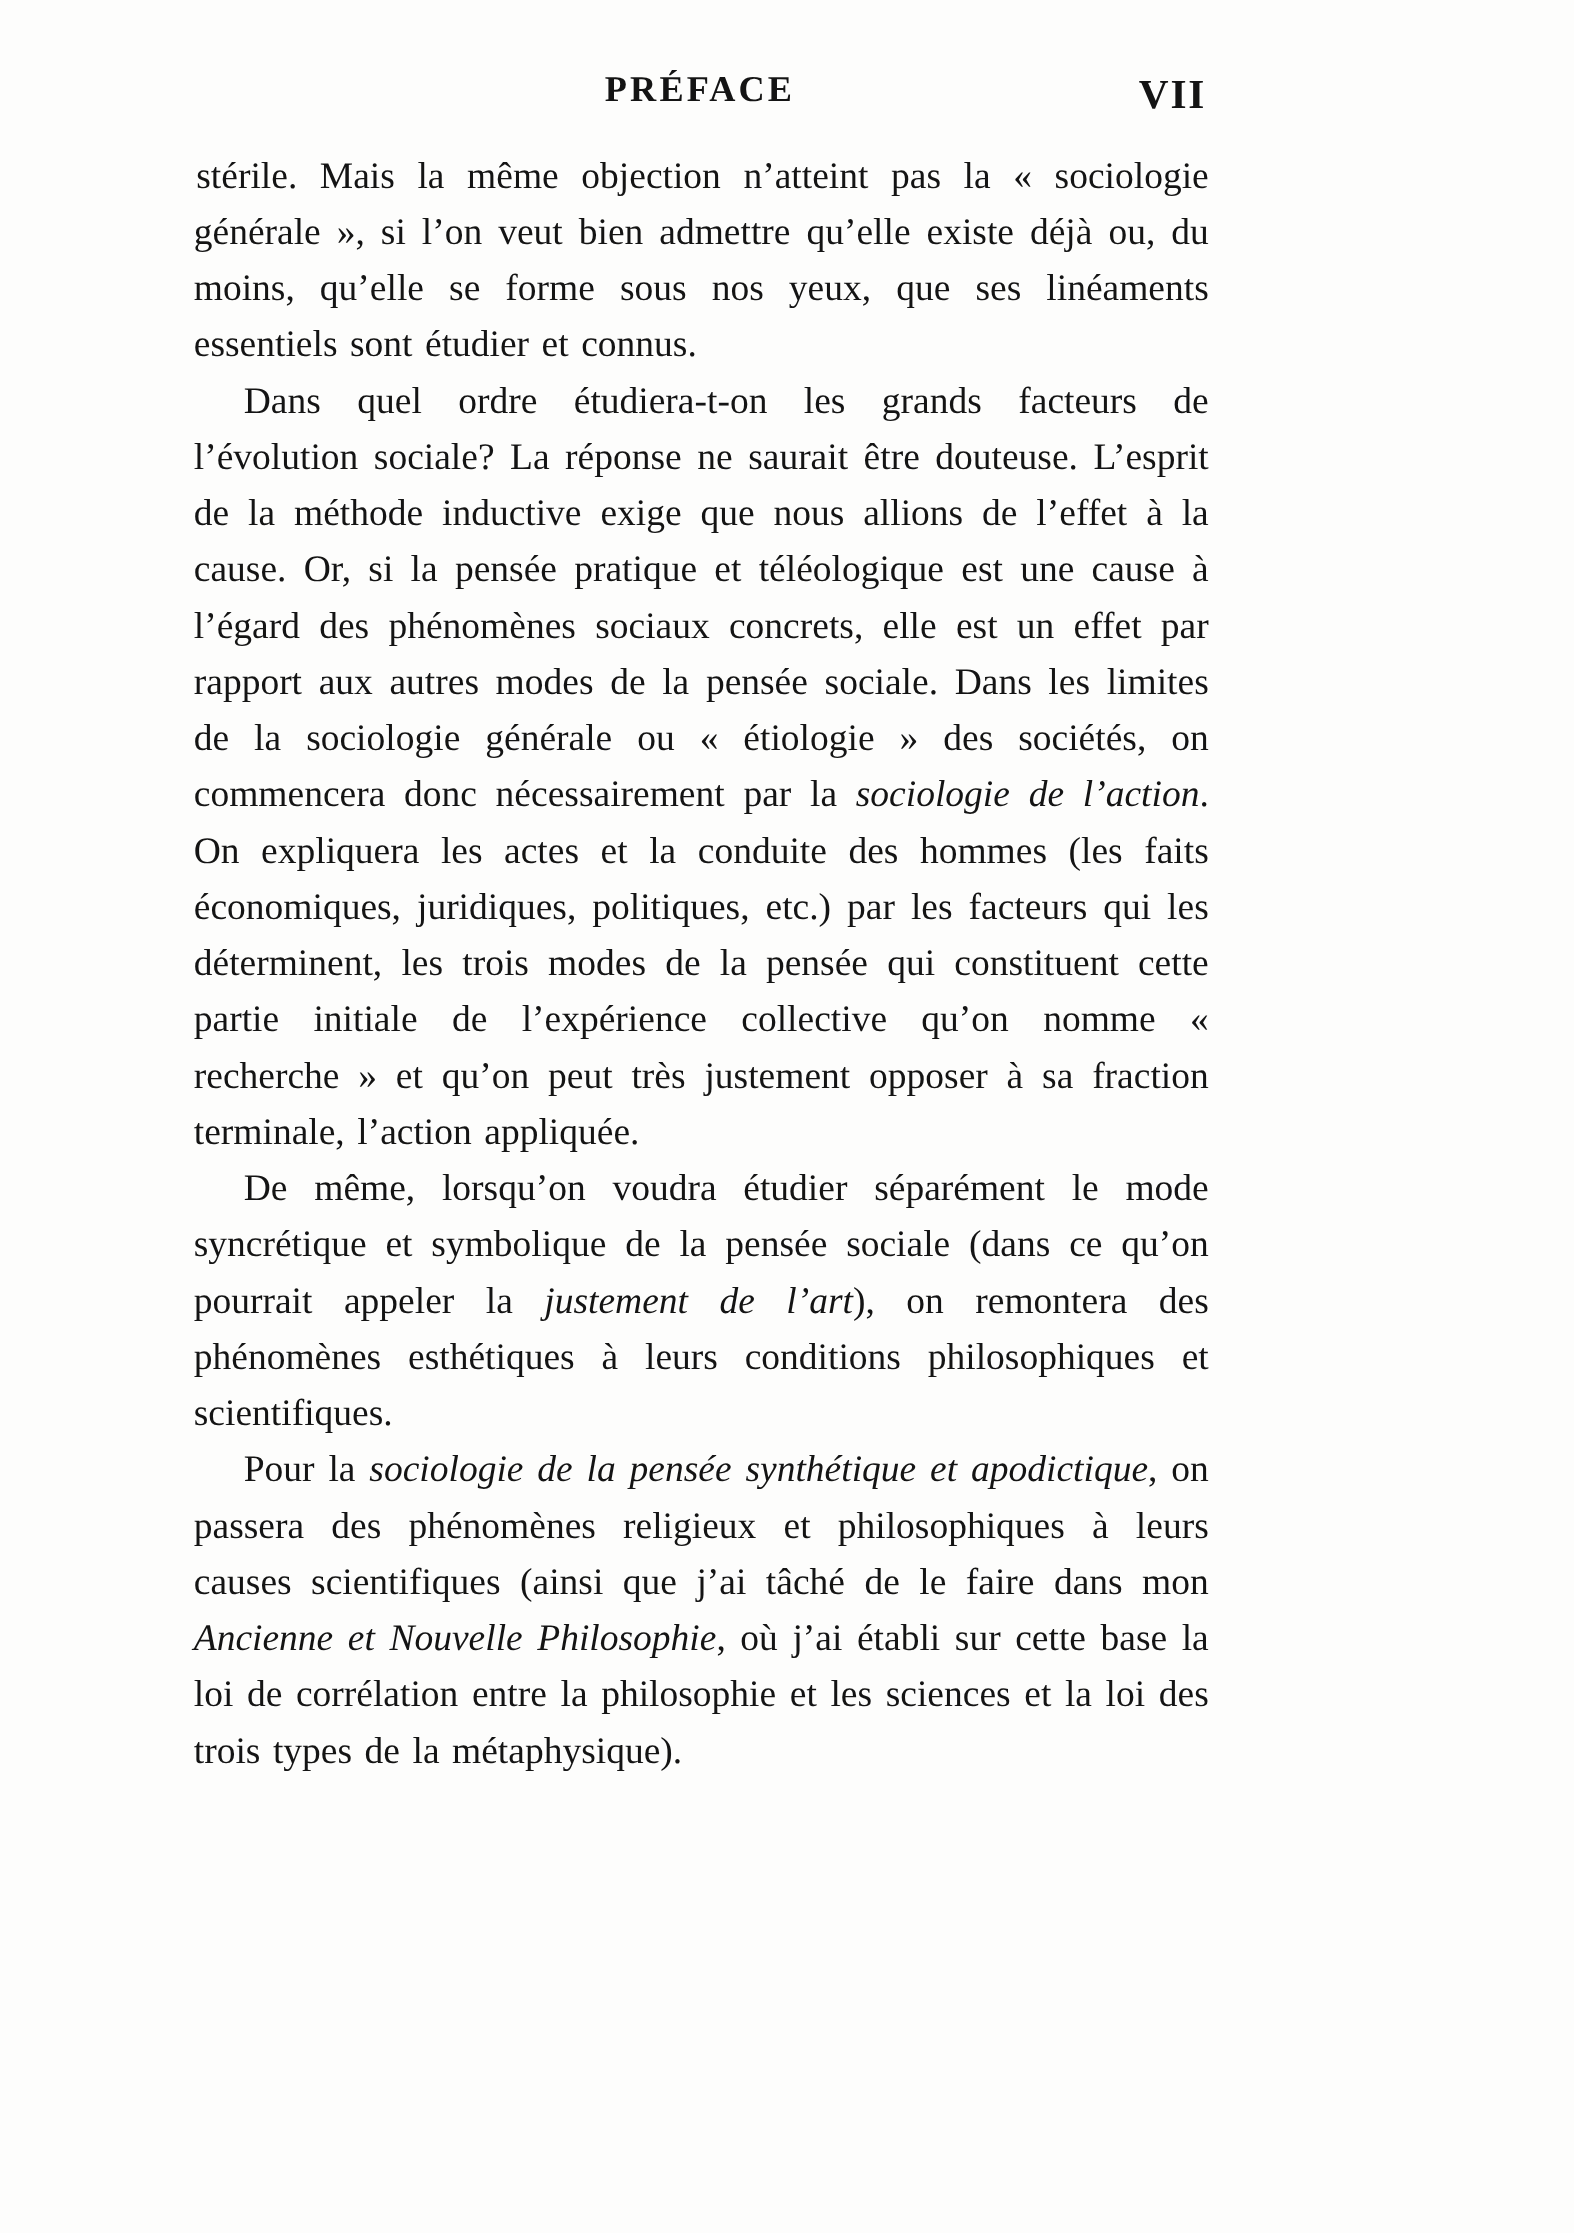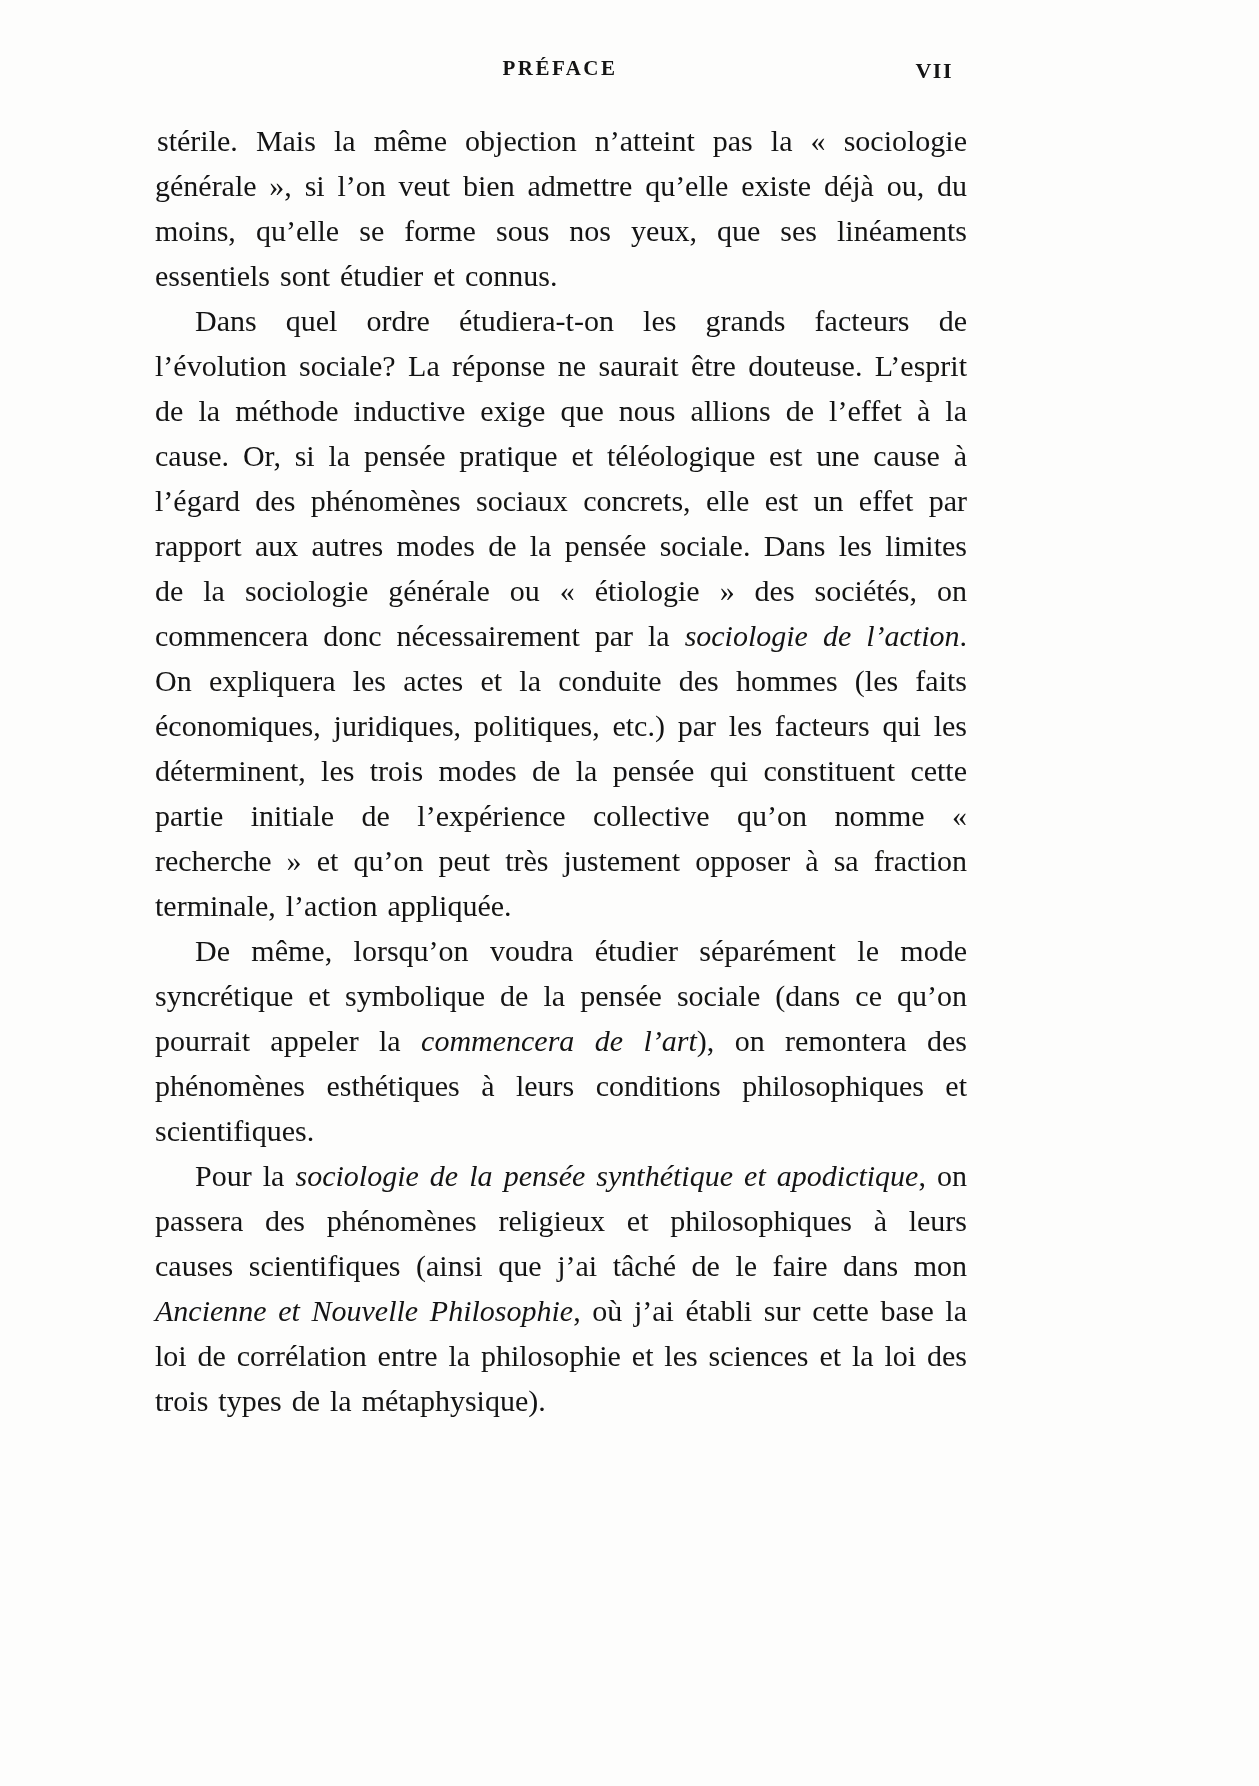--- a/index.html
+++ b/index.html
@@ -21,29 +21,29 @@
   }
   .header {
     position: relative;
     width: 810px;
     margin-left: 155px;
     height: 40px;
   }
   .running-title {
     display: block;
     text-align: center;
-    font-size: 21px;
+    font-size: 29px;
     font-weight: 700;
     letter-spacing: 2.5px;
   }
   .page-number {
     position: absolute;
-    right: 12px;
+    right: 0;
     top: 2px;
-    font-size: 22px;
+    font-size: 33px;
     font-weight: 600;
     letter-spacing: 1.5px;
   }
   .text-block {
     width: 812px;
     margin: 22px 0 0 155px;
     font-size: 30px;
     line-height: 45px;
     text-align: justify;
     word-spacing: 2.5px;
@@ -69,19 +69,19 @@
     <span class="running-title">PRÉFACE</span>
     <span class="page-number">VII</span>
   </div>
 
   <div class="text-block">
 
     <p class="para noindent"><span>stérile. Mais la même objection n’atteint pas la « sociologie générale », si l’on veut bien admettre qu’elle existe déjà ou, du moins, qu’elle se forme sous nos yeux, que ses linéaments essentiels sont étudier et connus.</span></p>
 
     <p class="para"><span>Dans quel ordre étudiera-t-on les grands facteurs de l’évolution sociale? La réponse ne saurait être douteuse. L’esprit de la méthode inductive exige que nous allions de l’effet à la cause. Or, si la pensée pratique et téléologique est une cause à l’égard des phénomènes sociaux concrets, elle est un effet par rapport aux autres modes de la pensée sociale. Dans les limites de la sociologie générale ou « étiologie » des sociétés, on commencera donc nécessairement par la </span><span class="it">sociologie de l’action</span><span>. On expliquera les actes et la conduite des hommes (les faits économiques, juridiques, politiques, etc.) par les facteurs qui les déterminent, les trois modes de la pensée qui constituent cette partie initiale de l’expérience collective qu’on nomme « recherche » et qu’on peut très justement opposer à sa fraction terminale, l’action appliquée.</span></p>
 
-    <p class="para"><span>De même, lorsqu’on voudra étudier séparément le mode syncrétique et symbolique de la pensée sociale (dans ce qu’on pourrait appeler la </span><span class="it">commencera de l’art</span><span>), on remontera des phénomènes esthétiques à leurs conditions philosophiques et scientifiques.</span></p>
+    <p class="para"><span>De même, lorsqu’on voudra étudier séparément le mode syncrétique et symbolique de la pensée sociale (dans ce qu’on pourrait appeler la </span><span class="it">justement de l’art</span><span>), on remontera des phénomènes esthétiques à leurs conditions philosophiques et scientifiques.</span></p>
 
     <p class="para"><span>Pour la </span><span class="it">sociologie de la pensée synthétique et apodictique</span><span>, on passera des phénomènes religieux et philosophiques à leurs causes scientifiques (ainsi que j’ai tâché de le faire dans mon </span><span class="it">Ancienne et Nouvelle Philosophie</span><span>, où j’ai établi sur cette base la loi de corrélation entre la philosophie et les sciences et la loi des trois types de la métaphysique).</span></p>
 
   </div>
 
 </div>
 
 </body></html>

